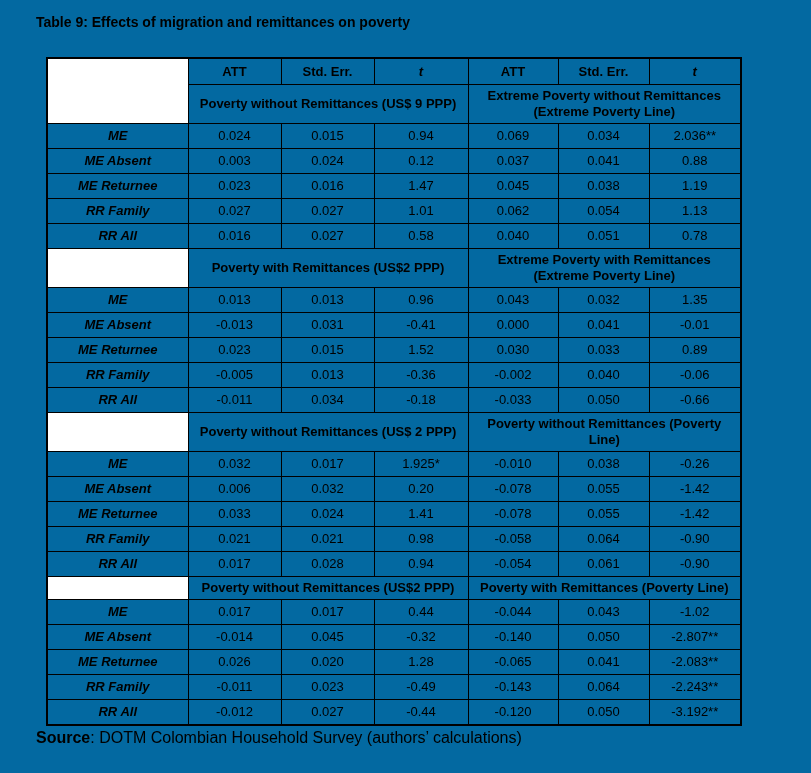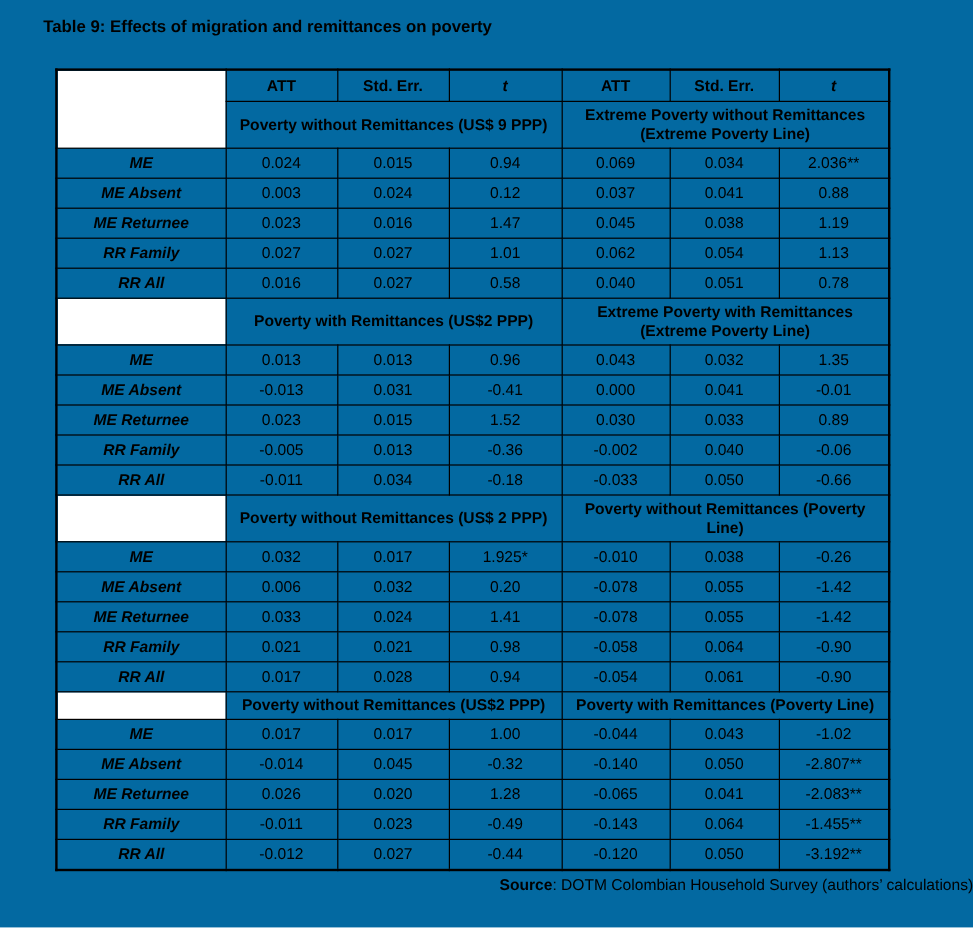--- a/index.html
+++ b/index.html
@@ -56,24 +56,23 @@
     padding-left: 5px;
     font-style: italic;
   }
   .num-cell {
     text-align: center;
     font-weight: normal;
     height: 18px;
   }
   .empty-cell { background: #fff; }
   .source-note {
-    font-size: 13px;
+    font-size: 16px;
     line-height: 16px;
     margin: 4px 0 0 0;
-    text-align: right;
   }
   .source-note .src-label { font-weight: bold; }
 </style>
 </head>
 <body>
 
 <div class="page">
 
   <div class="doc-title">Table 9: Effects of migration and remittances on poverty</div>
 
@@ -250,21 +249,21 @@
         </tr>
         <tr>
           <td class="empty-cell"></td>
           <td class="section-title" colspan="3">Poverty without Remittances (US$2 PPP)</td>
           <td class="section-title" colspan="3">Poverty with Remittances (Poverty Line)</td>
         </tr>
         <tr>
           <td class="label-cell">ME</td>
           <td class="num-cell">0.017</td>
           <td class="num-cell">0.017</td>
-          <td class="num-cell">1.00</td>
+          <td class="num-cell">0.44</td>
           <td class="num-cell">-0.044</td>
           <td class="num-cell">0.043</td>
           <td class="num-cell">-1.02</td>
         </tr>
         <tr>
           <td class="label-cell">ME Absent</td>
           <td class="num-cell">-0.014</td>
           <td class="num-cell">0.045</td>
           <td class="num-cell">-0.32</td>
           <td class="num-cell">-0.140</td>
@@ -280,21 +279,21 @@
           <td class="num-cell">0.041</td>
           <td class="num-cell">-2.083**</td>
         </tr>
         <tr>
           <td class="label-cell">RR Family</td>
           <td class="num-cell">-0.011</td>
           <td class="num-cell">0.023</td>
           <td class="num-cell">-0.49</td>
           <td class="num-cell">-0.143</td>
           <td class="num-cell">0.064</td>
-          <td class="num-cell">-1.455**</td>
+          <td class="num-cell">-2.243**</td>
         </tr>
         <tr>
           <td class="label-cell">RR All</td>
           <td class="num-cell">-0.012</td>
           <td class="num-cell">0.027</td>
           <td class="num-cell">-0.44</td>
           <td class="num-cell">-0.120</td>
           <td class="num-cell">0.050</td>
           <td class="num-cell">-3.192**</td>
         </tr>

